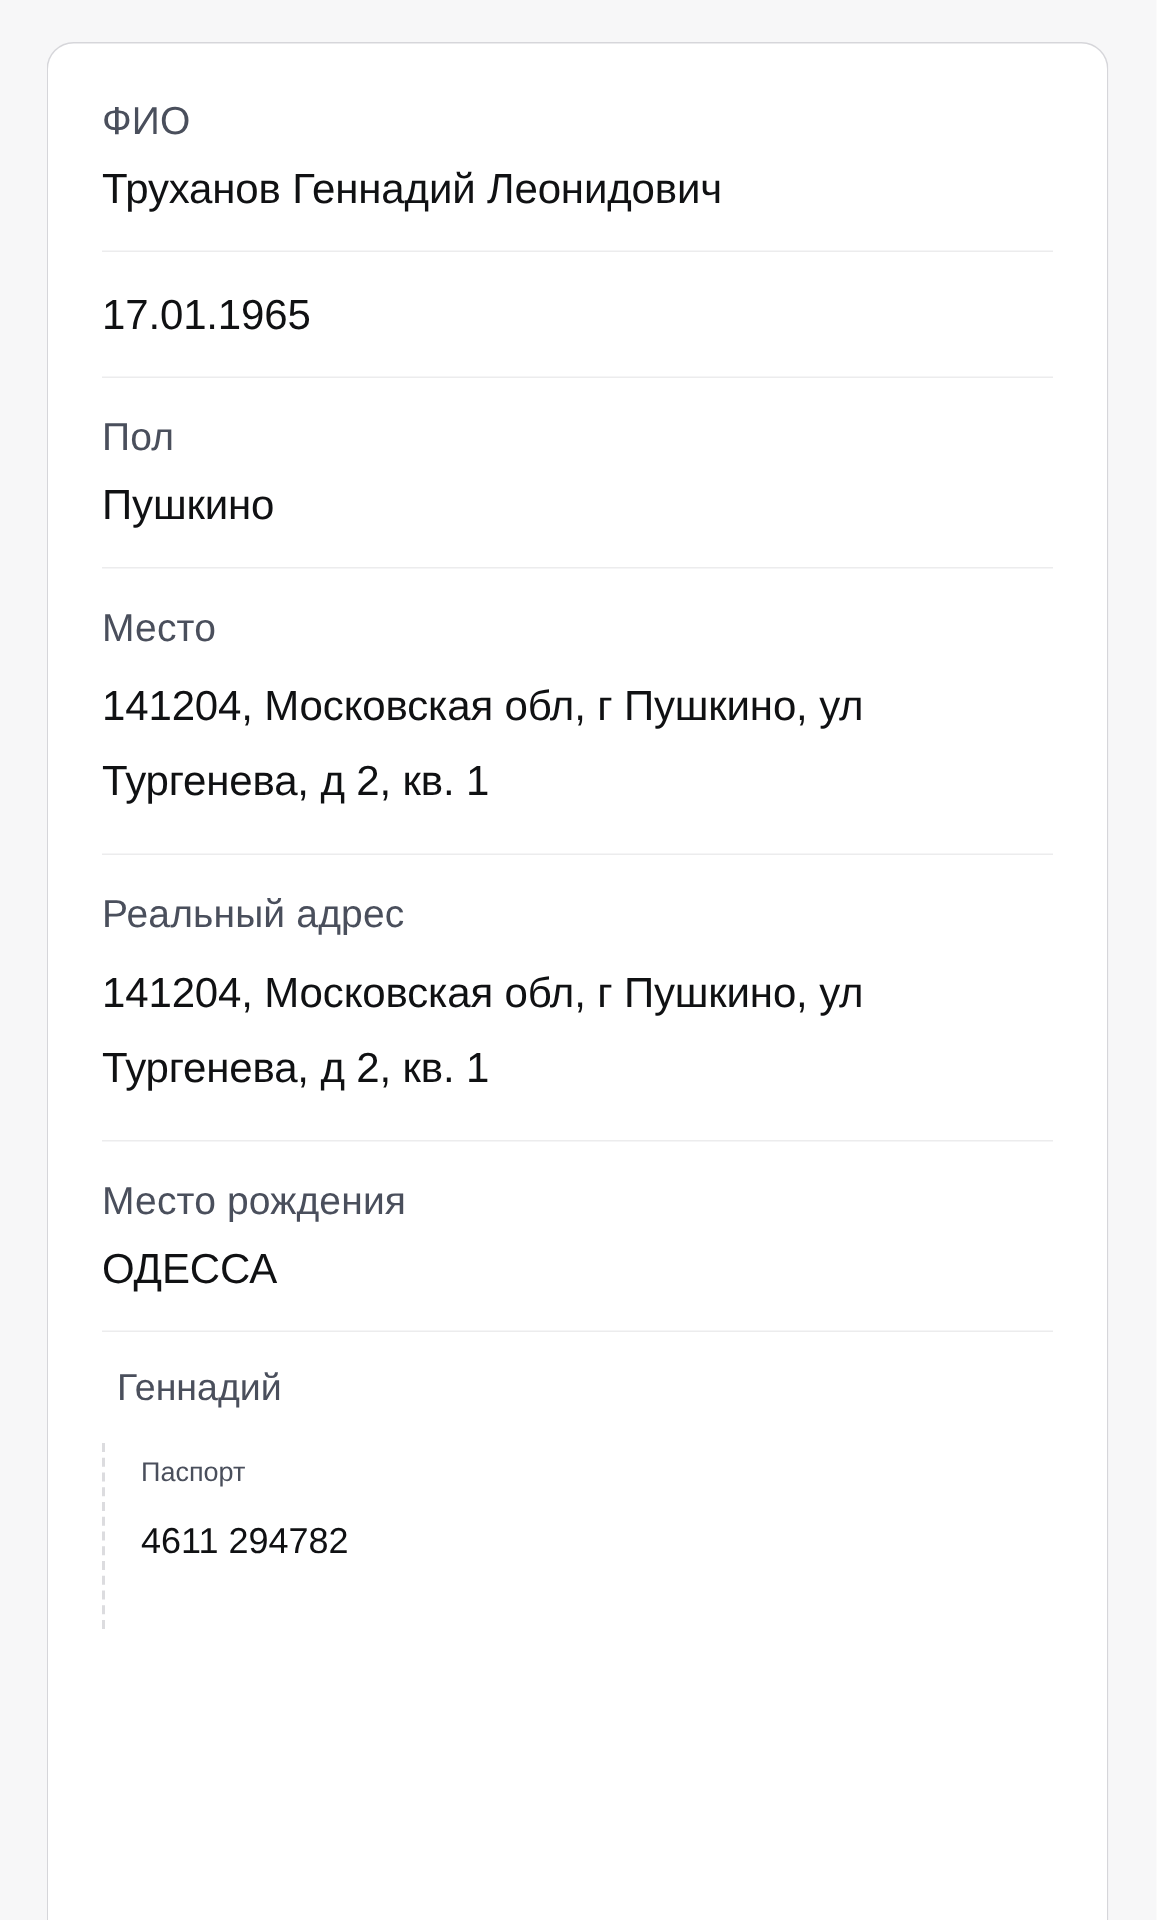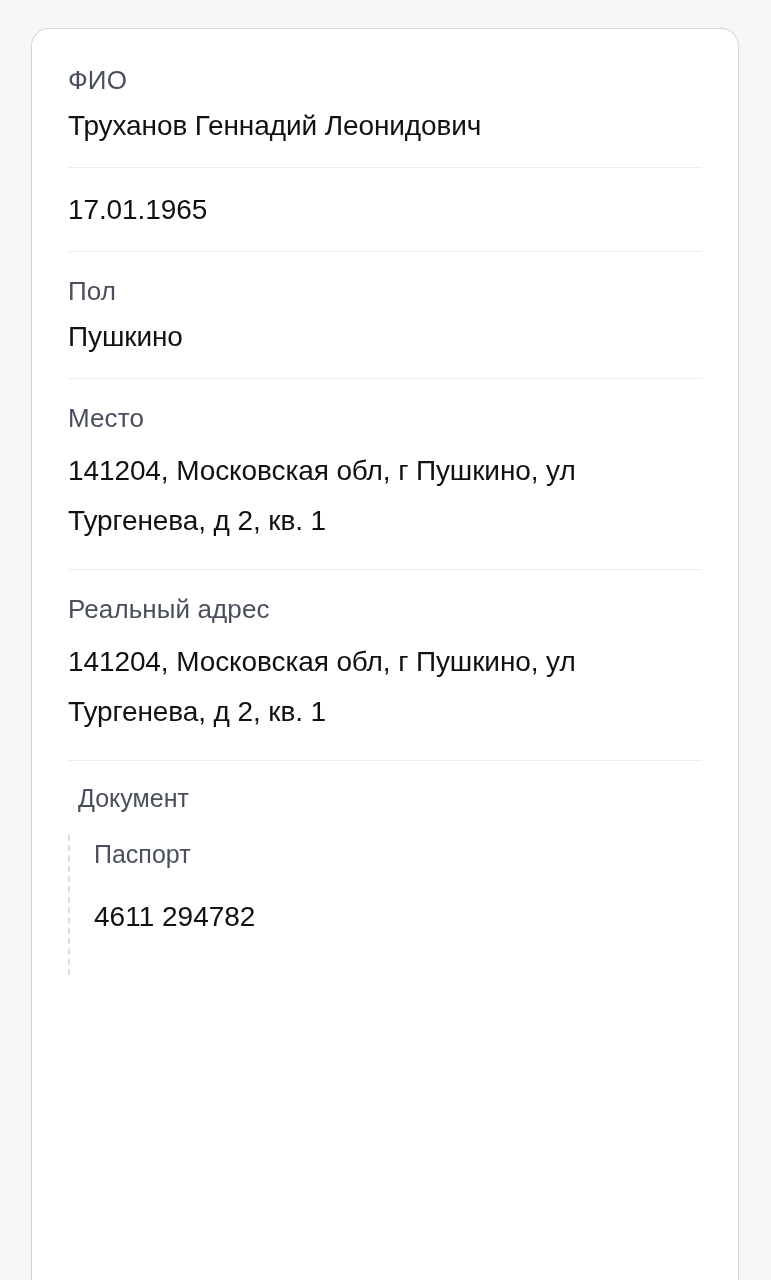--- a/index.html
+++ b/index.html
@@ -81,28 +81,28 @@
   }
 
   .doc-sub {
     border-left: 2px dashed #dcdcdf;
     padding-left: 24px;
     padding-top: 4px;
     padding-bottom: 40px;
   }
 
   .doc-sub-label {
-    font-size: 25px;
+    font-size: 18px;
     line-height: 30px;
     color: #4a4f5c;
-    margin-bottom: 30px;
+    margin-bottom: 14px;
   }
 
   .doc-sub-value {
-    font-size: 28px;
+    font-size: 24px;
     line-height: 36px;
     color: #101113;
   }
 </style>
 </head>
 <body>
 
 <div class="card">
   <div class="card-inner">
 
@@ -124,23 +124,27 @@
     <div class="field">
       <div class="field-label">Место</div>
       <div class="field-value">141204, Московская обл, г Пушкино, ул Тургенева, д 2, кв. 1</div>
     </div>
 
     <div class="field">
       <div class="field-label">Реальный адрес</div>
       <div class="field-value">141204, Московская обл, г Пушкино, ул Тургенева, д 2, кв. 1</div>
     </div>
 
+    <div class="field">
+      <div class="field-label">Место рождения</div>
+      <div class="field-value tight">ОДЕССА</div>
+    </div>
 
     <div class="doc-group">
-      <div class="doc-group-label">Документ</div>
+      <div class="doc-group-label">Геннадий</div>
       <div class="doc-sub">
         <div class="doc-sub-label">Паспорт</div>
         <div class="doc-sub-value">4611 294782</div>
       </div>
     </div>
 
   </div>
 </div>
 
 </body></html>

